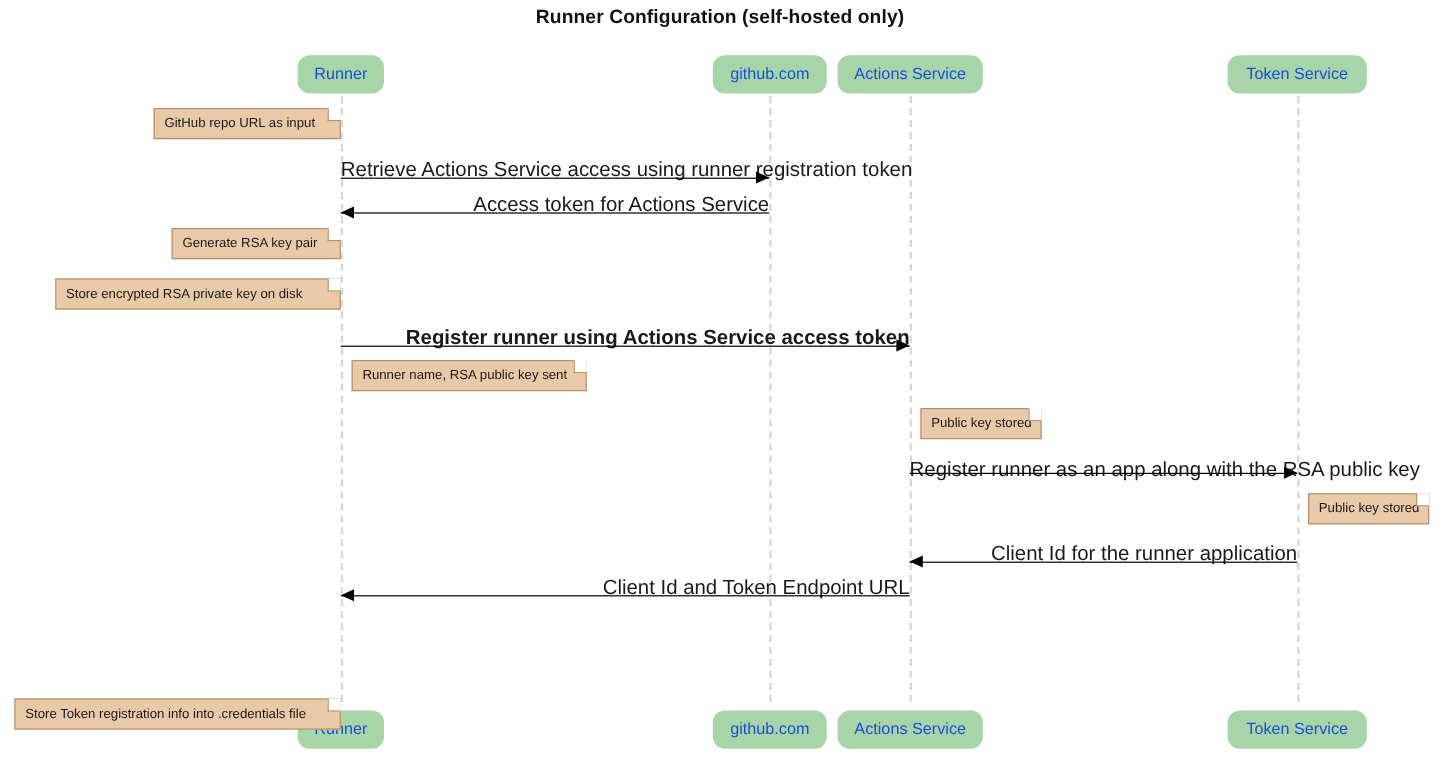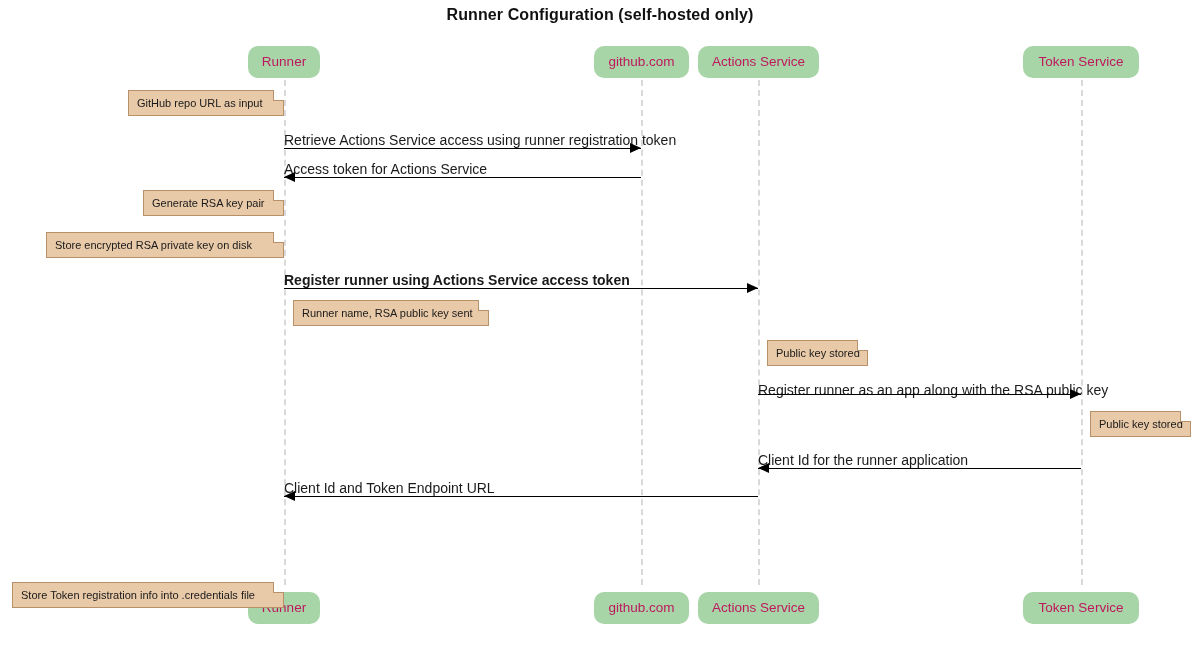--- a/index.html
+++ b/index.html
@@ -37,21 +37,21 @@
     height: 505px;
   }
   .participant {
     position: absolute;
     background: #a8d5a8;
     border-radius: 10px;
     height: 32px;
     line-height: 32px;
     text-align: center;
     font-size: 13.5px;
-    color: #be185d;
+    color: #1d4ed8;
     white-space: nowrap;
     box-sizing: border-box;
     padding: 0 12px;
   }
   .note {
     position: absolute;
     background: #e8c9a8;
     border: 1px solid #b8916a;
     font-size: 11px;
     color: #1a1a1a;
@@ -71,24 +71,24 @@
     border-left: 1px solid #b8916a;
     border-bottom: 1px solid #b8916a;
   }
   .msg-line {
     position: absolute;
     height: 0;
     border-top: 1.6px solid #000000;
   }
   .msg-label {
     position: absolute;
-    font-size: 14px;
+    font-size: 17px;
     color: #1a1a1a;
     white-space: nowrap;
-    text-align: left;
+    text-align: right;
   }
   .arrow-head {
     position: absolute;
     width: 0;
     height: 0;
   }
   .arrow-head.right {
     border-top: 5.5px solid transparent;
     border-bottom: 5.5px solid transparent;
     border-left: 11px solid #000000;

